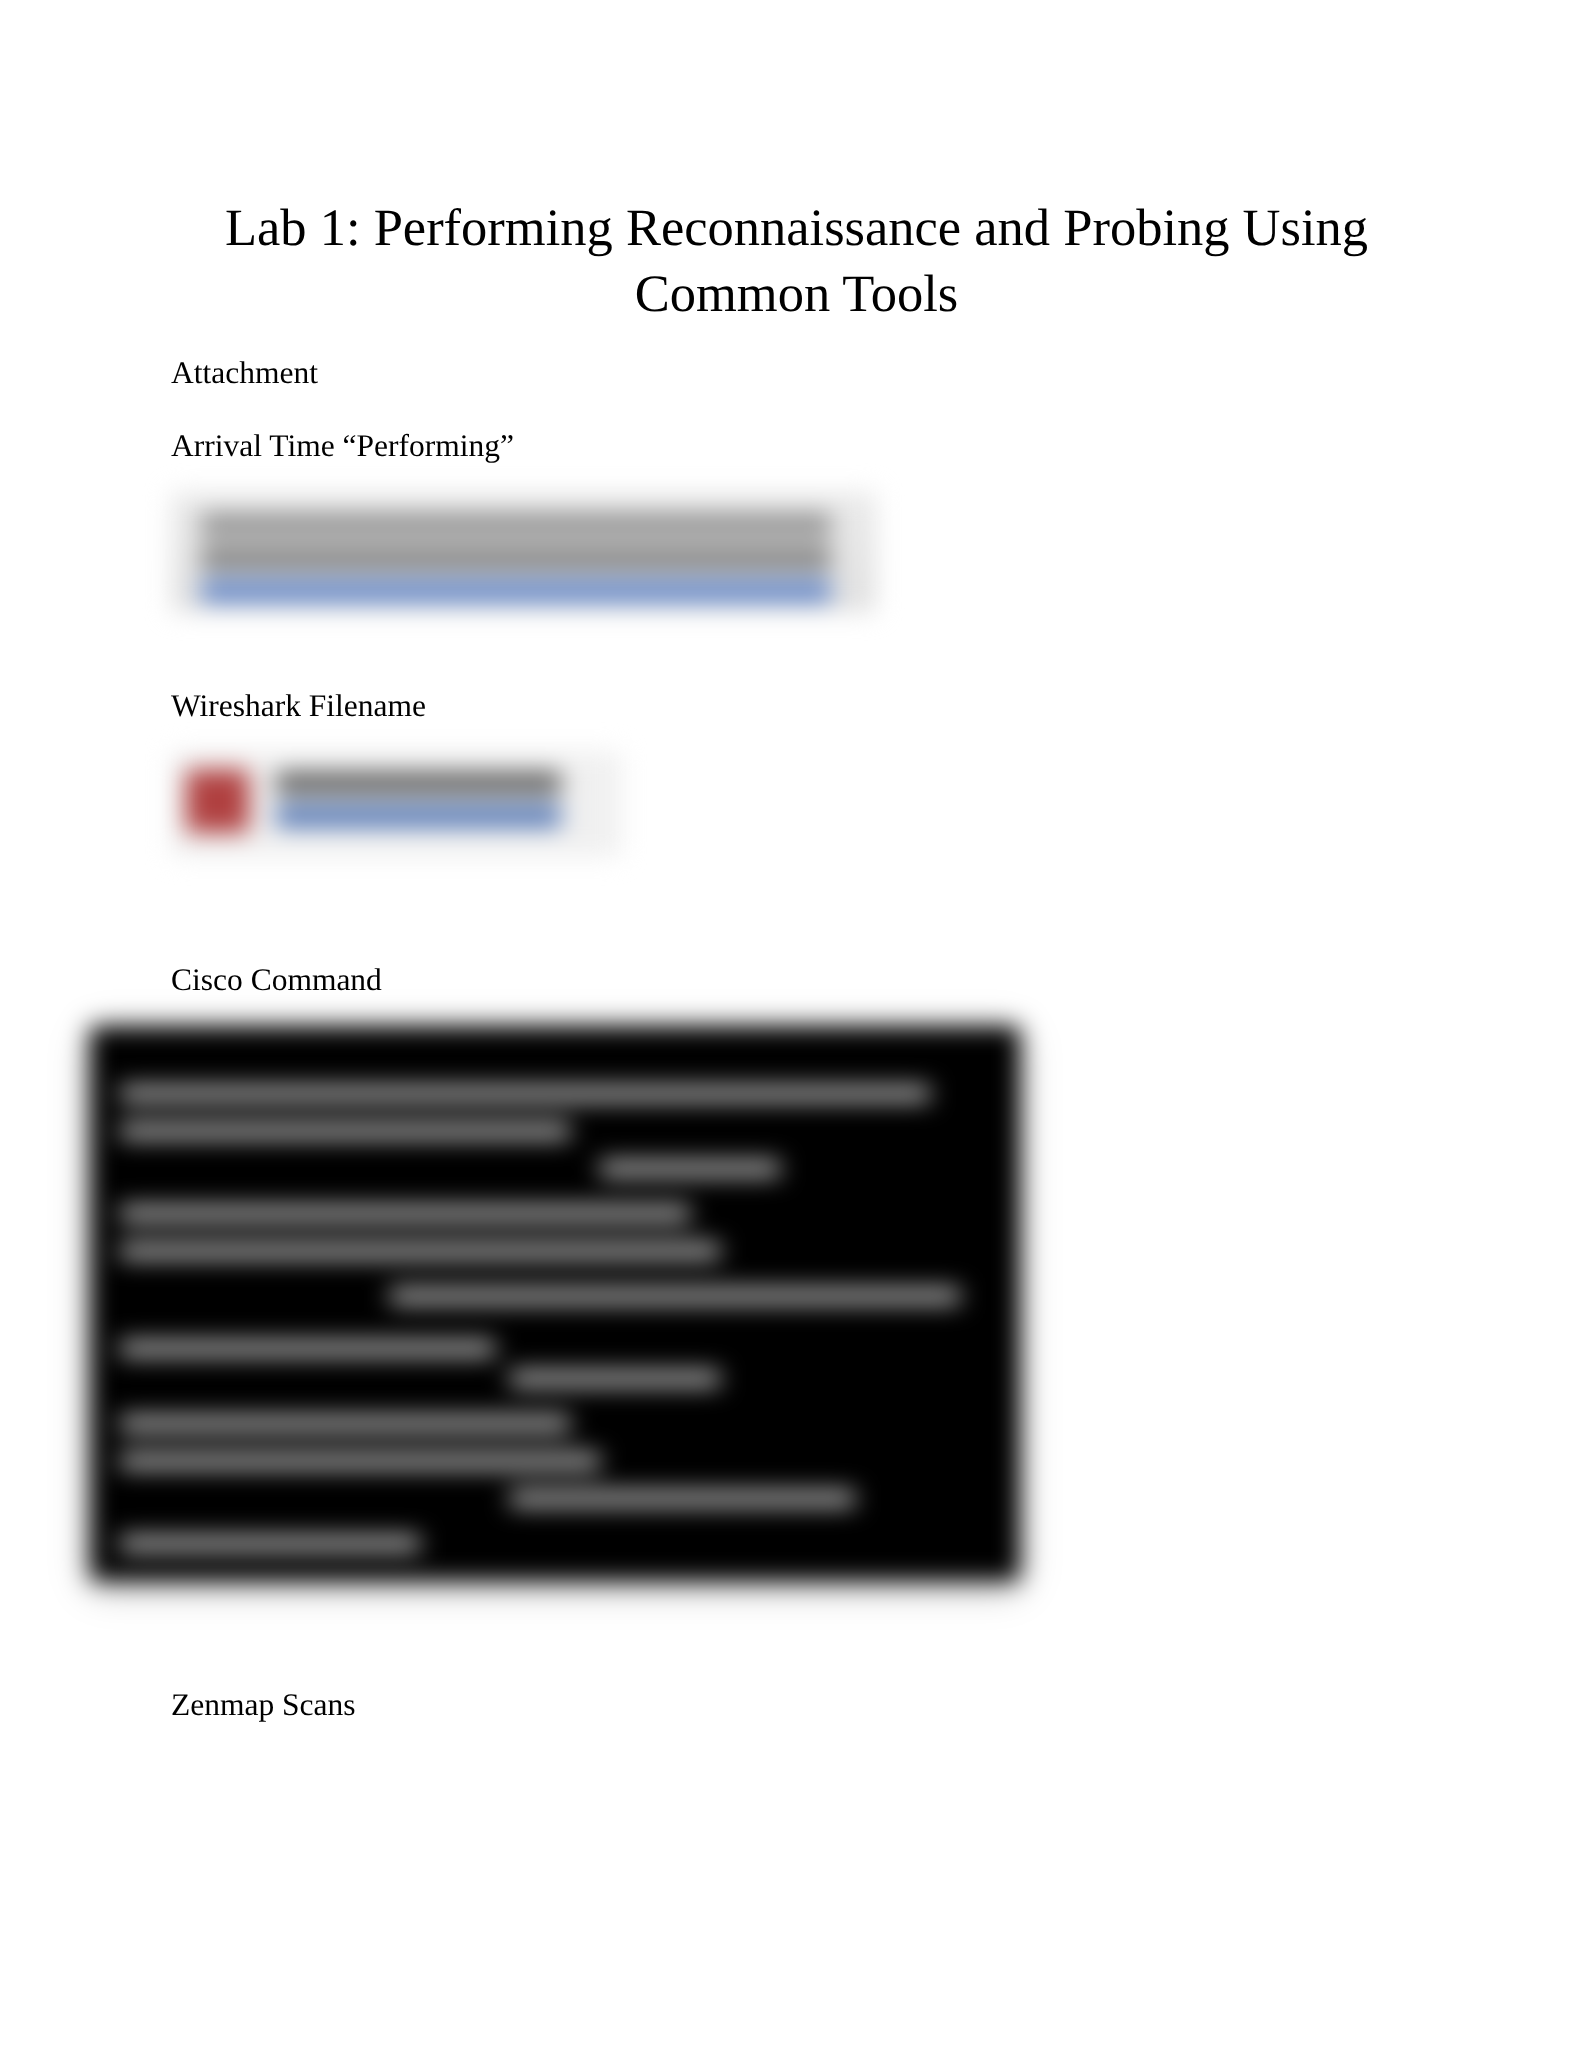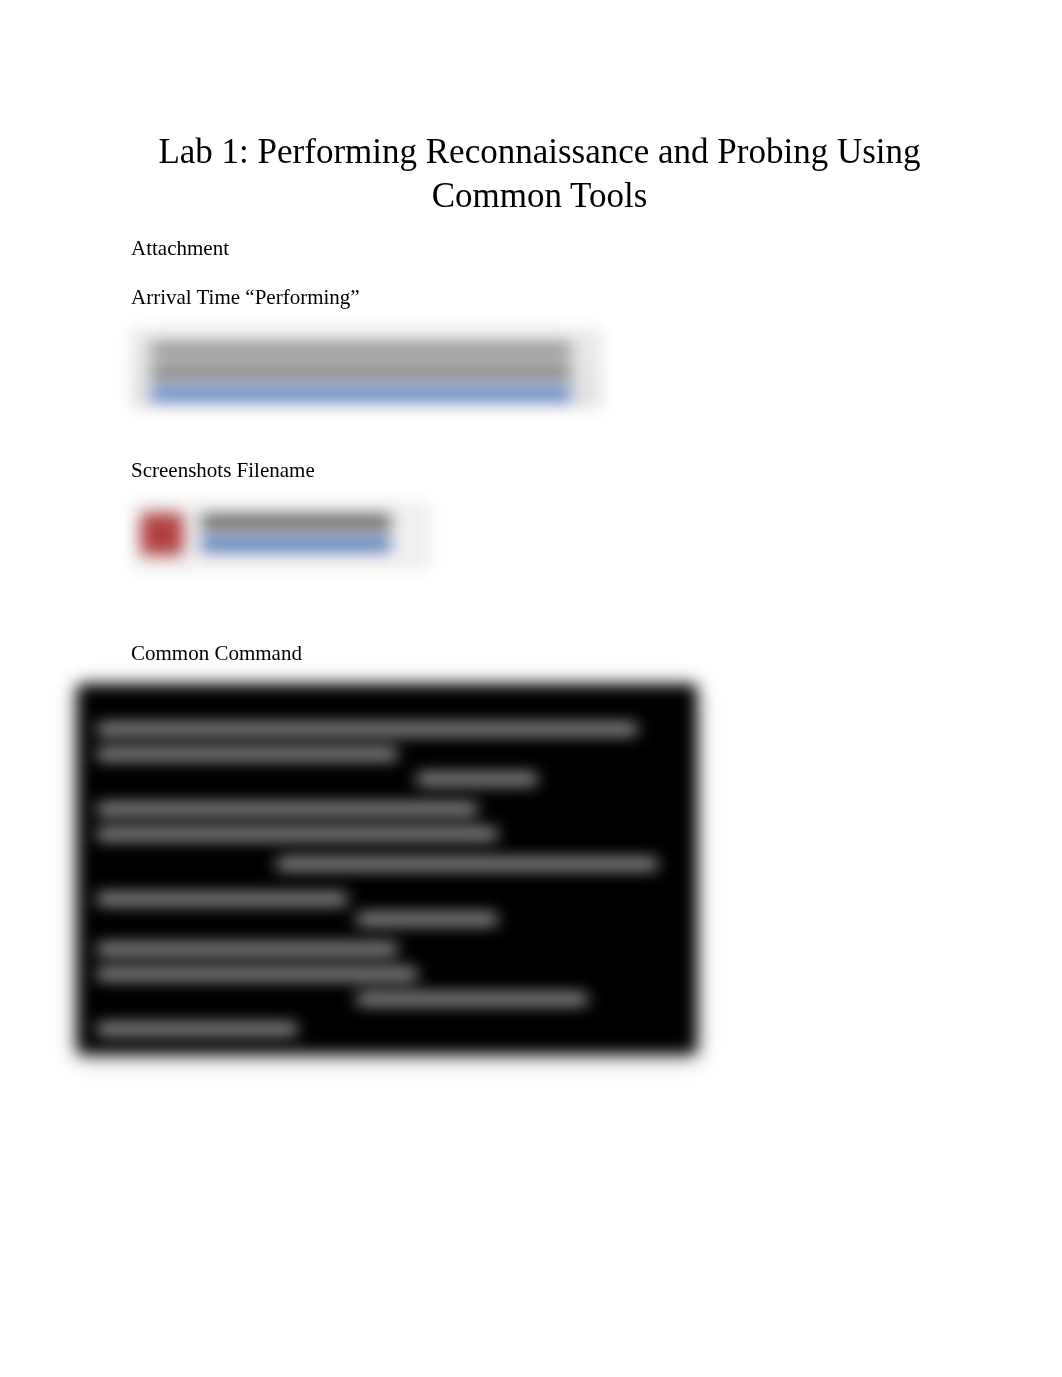--- a/index.html
+++ b/index.html
@@ -9,21 +9,21 @@
     }
     body {
       width: 1062px;
       height: 1377px;
       background: #ffffff;
       font-family: "Times New Roman", Times, serif;
       color: #000000;
       position: relative;
     }
     .page {
-      padding: 130px 60px 60px 77px;
+      padding: 130px 60px 60px 60px;
     }
     .title {
       font-size: 35px;
       font-weight: normal;
       text-align: center;
       line-height: 1.25;
       margin-bottom: 18px;
       padding: 0 40px;
     }
     .section-label {
@@ -114,39 +114,40 @@
   <h1 class="title">Lab 1: Performing Reconnaissance and Probing Using Common Tools</h1>
 
   <div class="section-label">Attachment</div>
 
   <div class="subsection">Arrival Time “Performing”</div>
 
   <div class="image-placeholder img-wireshark"></div>
 
   <div class="spacer-sm"></div>
 
-  <div class="subsection">Screenshots Filename</div>
+  <div class="subsection">Wireshark Filename</div>
 
   <div class="image-placeholder img-attachment"></div>
 
   <div class="spacer-md"></div>
 
-  <div class="subsection">Common Command</div>
+  <div class="subsection">Cisco Command</div>
 
   <div class="image-placeholder img-cisco">
     <div class="line" style="left:20px; top:40px; width:540px;"></div>
     <div class="line" style="left:20px; top:65px; width:300px;"></div>
     <div class="line" style="left:340px; top:90px; width:120px;"></div>
     <div class="line" style="left:20px; top:120px; width:380px;"></div>
     <div class="line" style="left:20px; top:145px; width:400px;"></div>
     <div class="line" style="left:200px; top:175px; width:380px;"></div>
     <div class="line" style="left:20px; top:210px; width:250px;"></div>
     <div class="line" style="left:280px; top:230px; width:140px;"></div>
     <div class="line" style="left:20px; top:260px; width:300px;"></div>
     <div class="line" style="left:20px; top:285px; width:320px;"></div>
     <div class="line" style="left:280px; top:310px; width:230px;"></div>
     <div class="line" style="left:20px; top:340px; width:200px;"></div>
   </div>
 
   <div class="spacer-md"></div>
 
+  <div class="subsection">Zenmap Scans</div>
 
 </div>
 
 </body></html>

